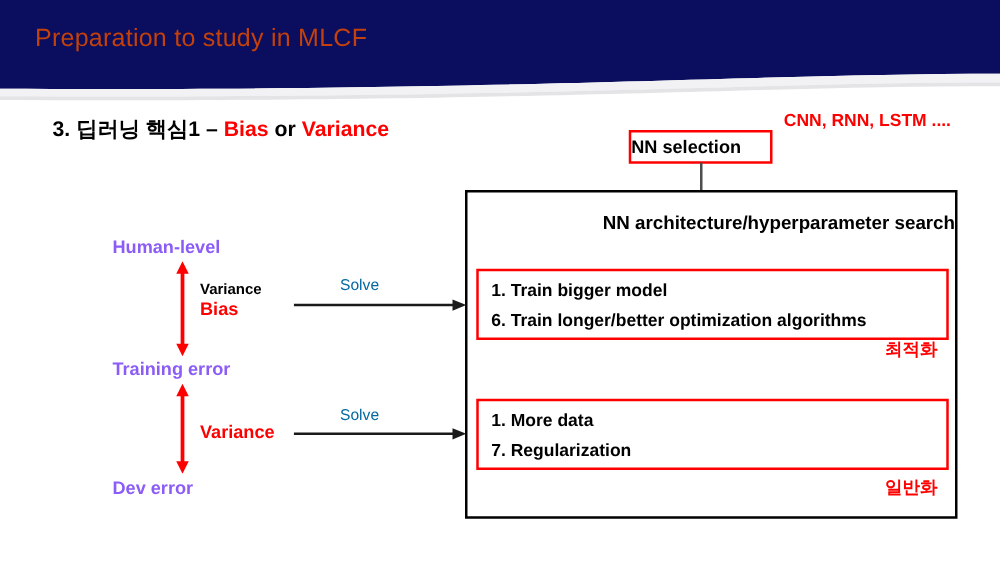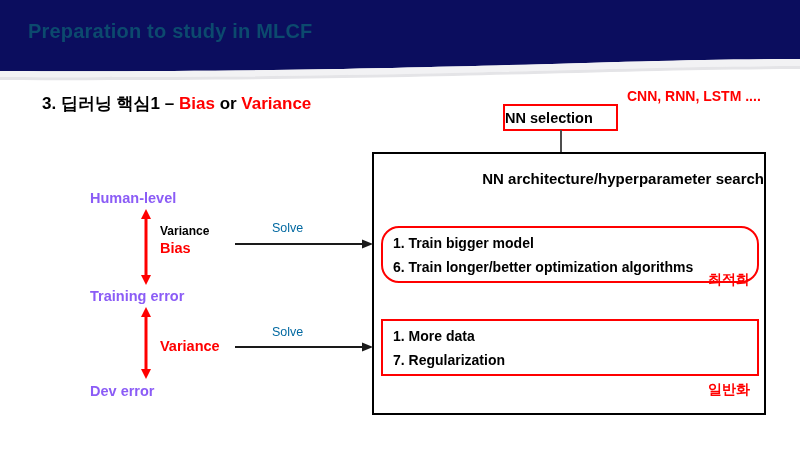--- a/index.html
+++ b/index.html
@@ -25,22 +25,22 @@
   }
   #header-banner svg {
     position: absolute;
     left: 0; top: 0;
   }
   #slide-title {
     position: absolute;
     left: 28px;
     top: 20px;
     font-size: 20px;
-    color: #0c4a6e;
-    font-weight: 700;
+    color: #c2410c;
+    font-weight: 400;
     letter-spacing: 0.2px;
     white-space: nowrap;
   }
 
   
   #heading-line {
     position: absolute;
     left: 42px;
     top: 92px;
     font-size: 17px;
@@ -113,21 +113,21 @@
   }
 
   .red-subbox {
     position: absolute;
     left: 7px;
     width: 378px;
     border: 2px solid #ff0000;
     background: #ffffff;
     box-sizing: border-box;
   }
-  #subbox-optimization { top: 72px; height: 57px; border-radius: 18px; }
+  #subbox-optimization { top: 61px; height: 57px; }
   #subbox-generalization { top: 165px; height: 57px; }
 
   .subbox-item {
     position: absolute;
     left: 10px;
     font-size: 14px;
     font-weight: bold;
     color: #000000;
     white-space: nowrap;
   }

